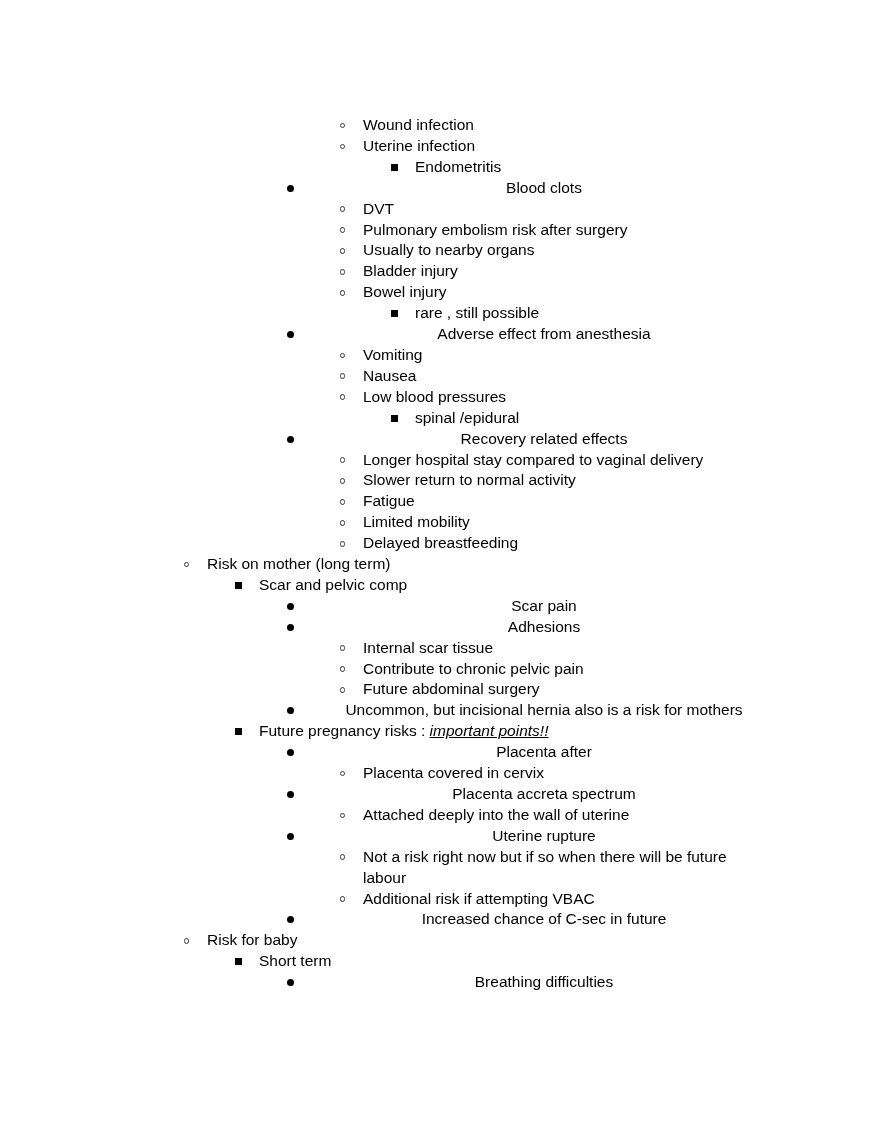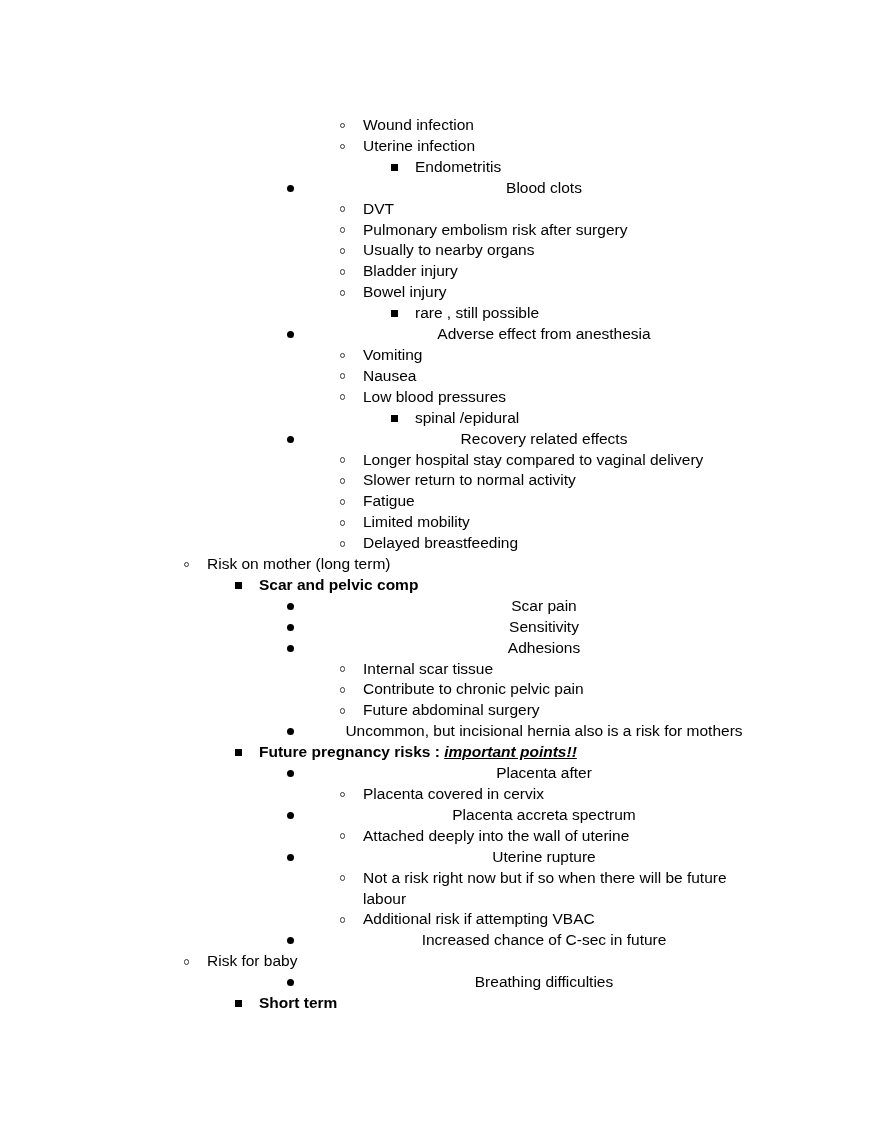--- a/index.html
+++ b/index.html
@@ -28,21 +28,21 @@
   .li {
     position: relative;
     line-height: 20.9px;
     box-sizing: border-box;
   }
   .li .txt {
     white-space: pre-line; 
   }
   
   .lvl2 { padding-left: 207px; }  .lvl2 > .bullet { left: 181px; }
-  .lvl3 { padding-left: 259px; font-weight: bold; }  .lvl3 > .bullet { left: 233px; }
+  .lvl3 { padding-left: 259px; }  .lvl3 > .bullet { left: 233px; }
   .lvl4 { padding-left: 311px; text-align: center; }  .lvl4 > .bullet { left: 285px; }
   .lvl5 { padding-left: 363px; }  .lvl5 > .bullet { left: 337px; }
   .lvl6 { padding-left: 415px; }  .lvl6 > .bullet { left: 389px; }
 
   .bullet {
     position: absolute;
     top: 5px;
     width: 11px;
     height: 11px;
     display: flex;
@@ -141,23 +141,20 @@
           <span class="shape"></span>
         </span><span class="txt">Risk on mother (long term)</span></div>
       <div class="li lvl3"><span class="bullet square">
           <span class="shape"></span>
         </span><span class="txt">Scar and pelvic comp</span></div>
       <div class="li lvl4"><span class="bullet disc">
           <span class="shape"></span>
         </span><span class="txt">Scar pain</span></div>
       <div class="li lvl4"><span class="bullet disc">
           <span class="shape"></span>
-        </span><span class="txt">Sensitivity</span></div>
-      <div class="li lvl4"><span class="bullet disc">
-          <span class="shape"></span>
         </span><span class="txt">Adhesions</span></div>
       <div class="li lvl5"><span class="bullet circle">
           <span class="shape"></span>
         </span><span class="txt">Internal scar tissue</span></div>
       <div class="li lvl5"><span class="bullet circle">
           <span class="shape"></span>
         </span><span class="txt">Contribute to chronic pelvic pain</span></div>
       <div class="li lvl5"><span class="bullet circle">
           <span class="shape"></span>
         </span><span class="txt">Future abdominal surgery</span></div>
@@ -188,20 +185,20 @@
 labour</span></div>
       <div class="li lvl5"><span class="bullet circle">
           <span class="shape"></span>
         </span><span class="txt">Additional risk if attempting VBAC</span></div>
       <div class="li lvl4"><span class="bullet disc">
           <span class="shape"></span>
         </span><span class="txt">Increased chance of C-sec in future</span></div>
       <div class="li lvl2"><span class="bullet circle">
           <span class="shape"></span>
         </span><span class="txt">Risk for baby</span></div>
+      <div class="li lvl3"><span class="bullet square">
+          <span class="shape"></span>
+        </span><span class="txt">Short term</span></div>
       <div class="li lvl4"><span class="bullet disc">
           <span class="shape"></span>
         </span><span class="txt">Breathing difficulties</span></div>
-      <div class="li lvl3"><span class="bullet square">
-          <span class="shape"></span>
-        </span><span class="txt">Short term</span></div>
     </div>
 </div>
 
 </body></html>

